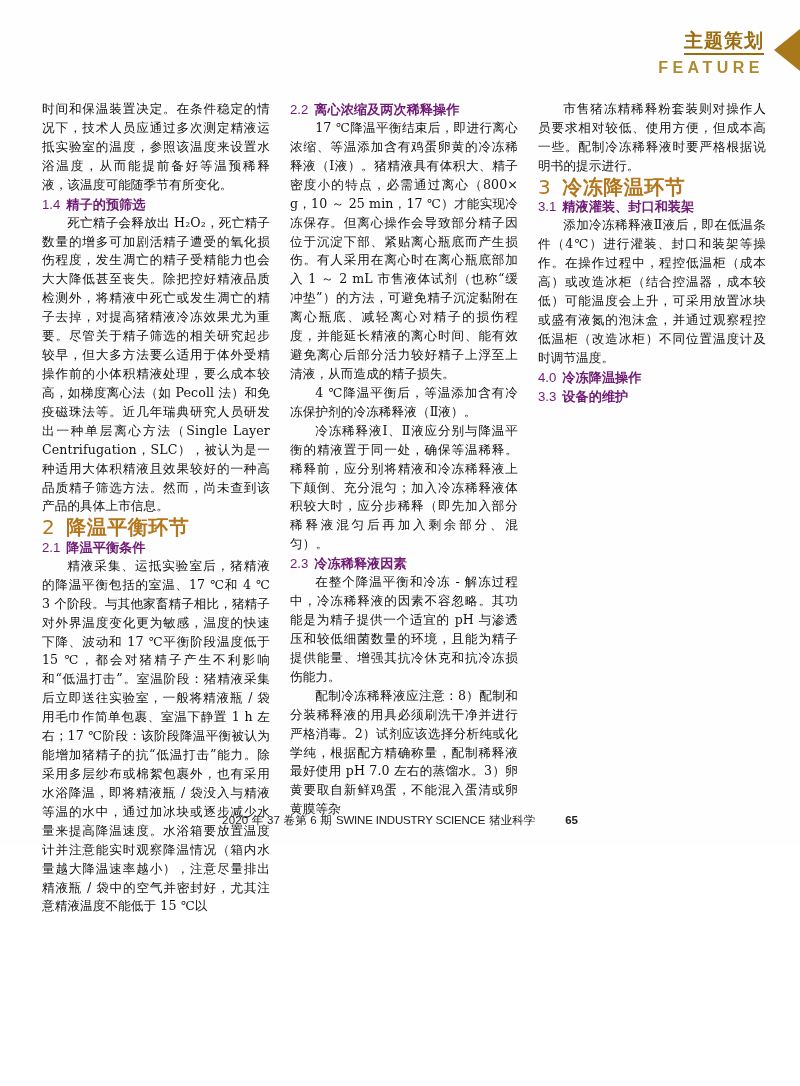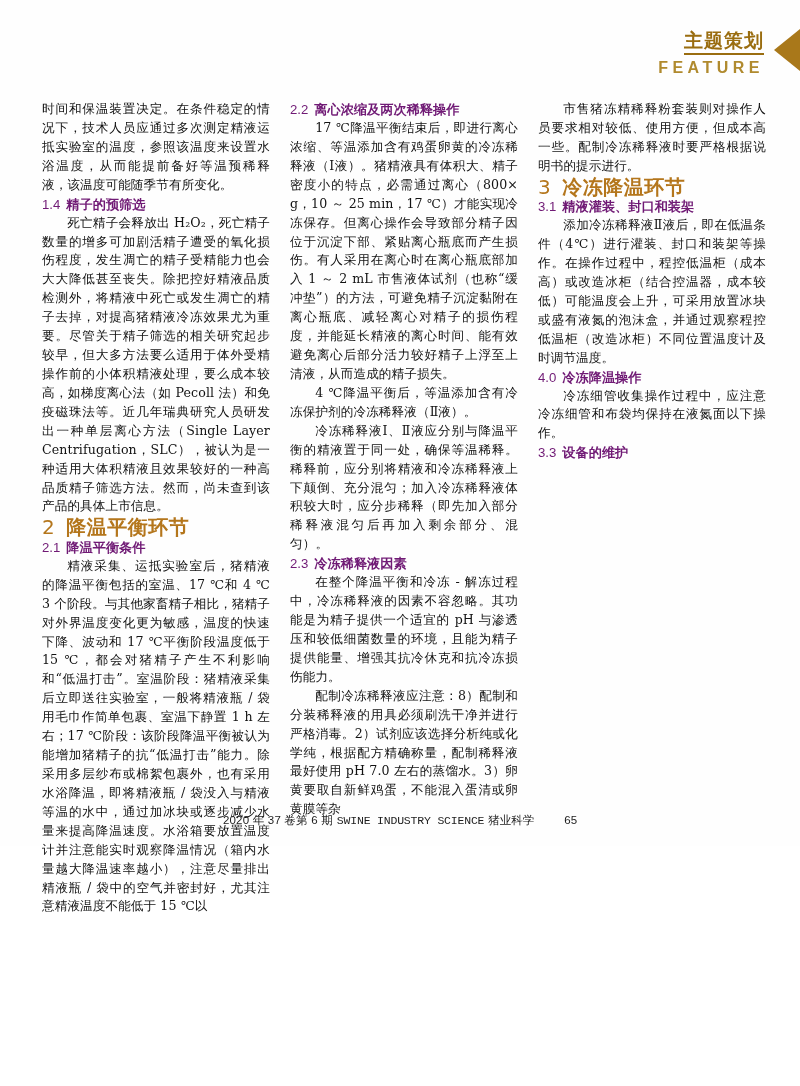--- a/index.html
+++ b/index.html
@@ -130,23 +130,23 @@
     position: absolute;
     left: 0;
     right: 0;
     bottom: 18px;
     text-align: center;
     font-family: "Liberation Sans", sans-serif;
     font-size: 11.5px;
     color: #1c1c1c;
   }
   .footer .issue { letter-spacing: 0.2px; }
-  .footer .journal-en { margin: 0 4px; letter-spacing: -0.2px; font-family: Liberation Mono, monospace; }
+  .footer .journal-en { margin: 0 4px; letter-spacing: -0.2px; }
   .footer .journal-cn { font-family: "DejaVu Sans", sans-serif; }
-  .footer .pageno { margin-left: 30px; font-weight: normal; }
+  .footer .pageno { margin-left: 30px; font-weight: bold; }
 </style>
 </head>
 <body>
 
 <div class="page">
 
   <div class="masthead">
     <div class="masthead-text">
       <span class="masthead-cn">主题策划</span>
       <span class="masthead-en">FEATURE</span>
@@ -171,21 +171,20 @@
         <h3 class="sub-head"><span class="num">2.3</span><span class="txt">冷冻稀释液因素</span></h3>
         <p class="body-text indent">在整个降温平衡和冷冻 - 解冻过程中，冷冻稀释液的因素不容忽略。其功能是为精子提供一个适宜的 pH 与渗透压和较低细菌数量的环境，且能为精子提供能量、增强其抗冷休克和抗冷冻损伤能力。</p>
         <p class="body-text indent">配制冷冻稀释液应注意：8）配制和分装稀释液的用具必须刷洗干净并进行严格消毒。2）试剂应该选择分析纯或化学纯，根据配方精确称量，配制稀释液最好使用 pH 7.0 左右的蒸馏水。3）卵黄要取自新鲜鸡蛋，不能混入蛋清或卵黄膜等杂</p>
       </div>
     <div class="col">
         <p class="body-text indent">市售猪冻精稀释粉套装则对操作人员要求相对较低、使用方便，但成本高一些。配制冷冻稀释液时要严格根据说明书的提示进行。</p>
         <h2 class="sec-head"><span class="num">3</span><span>冷冻降温环节</span></h2>
         <h3 class="sub-head"><span class="num">3.1</span><span class="txt">精液灌装、封口和装架</span></h3>
         <p class="body-text indent">添加冷冻稀释液Ⅱ液后，即在低温条件（4℃）进行灌装、封口和装架等操作。在操作过程中，程控低温柜（成本高）或改造冰柜（结合控温器，成本较低）可能温度会上升，可采用放置冰块或盛有液氮的泡沫盒，并通过观察程控低温柜（改造冰柜）不同位置温度计及时调节温度。</p>
         <h3 class="sub-head"><span class="num">4.0</span><span class="txt">冷冻降温操作</span></h3>
-        <p class="body-text indent">冷冻细管收集操作过程中，应注意冷冻细管和布袋均保持在液氮面以下操作。</p>
         <h3 class="sub-head"><span class="num">3.3</span><span class="txt">设备的维护</span></h3>
       </div>
   </div>
 
   <div class="footer">
     <span class="issue">2020 年 37 卷第 6 期</span><span class="journal-en">SWINE INDUSTRY SCIENCE</span><span class="journal-cn">猪业科学</span><span class="pageno">65</span>
   </div>
 
 </div>
 

